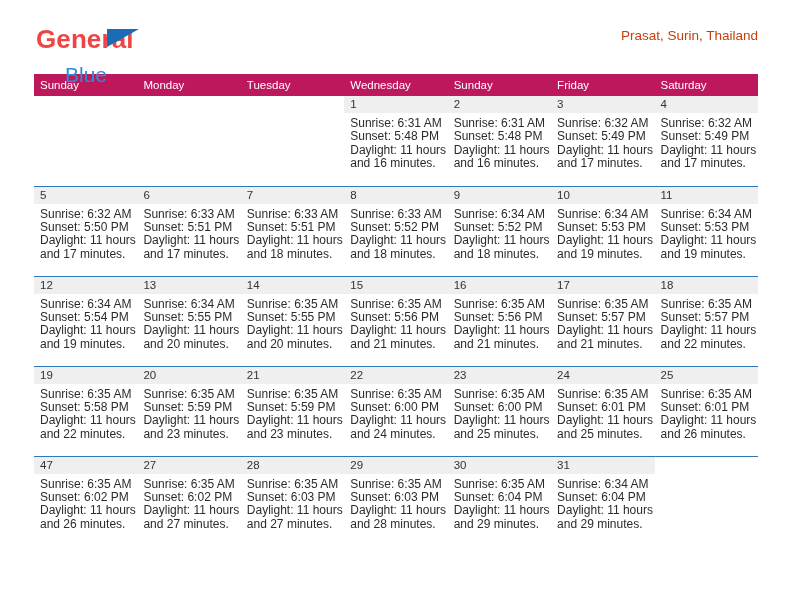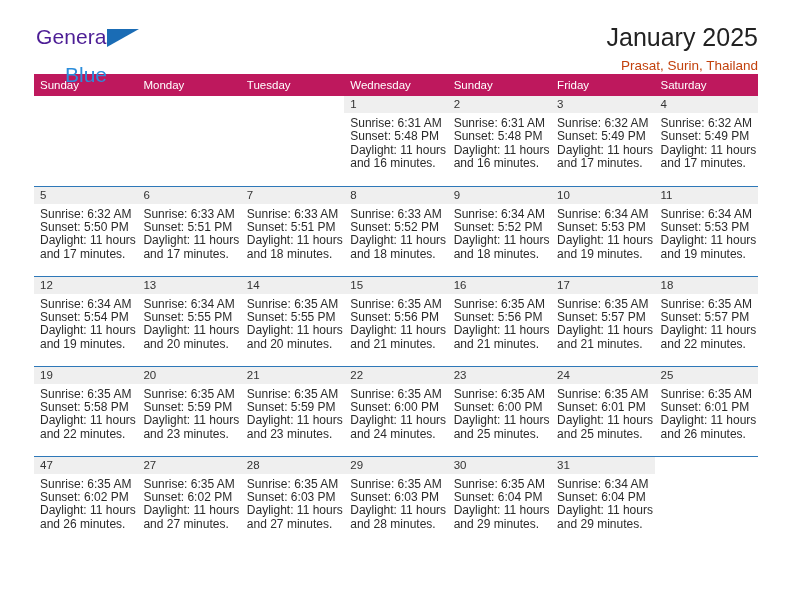--- a/index.html
+++ b/index.html
@@ -34,24 +34,25 @@
     position: absolute;
     left: 2px;
     top: 26px;
     width: 200px;
     height: 52px;
     line-height: 1;
   }
   .logo-row1 {
     position: relative;
     display: block;
-    font-size: 21px;
-    color: #4c1d95;
+    font-size: 26px;
+    color: #ef4444;
     letter-spacing: 0.1px;
     height: 24px;
+    font-weight: bold;
   }
   .logo-tri {
     position: absolute;
     left: 71px;
     top: 3px;
     width: 0;
     height: 0;
     border-left: 32px solid #1a6cb5;
     border-bottom: 18px solid transparent;
   }
@@ -146,21 +147,20 @@
 
     <div class="logo">
       <span class="logo-row1">
         <span>General</span>
         <span class="logo-tri"></span>
       </span>
       <span class="logo-row2">Blue</span>
     </div>
 
     <div class="title-block">
-      <div class="cal-title">January 2025</div>
       <div class="cal-subtitle">Prasat, Surin, Thailand</div>
     </div>
 
   </div>
 
   <div class="cal-wrap">
     <table class="cal">
       <thead>
         <tr>
           <th>Sunday</th>

